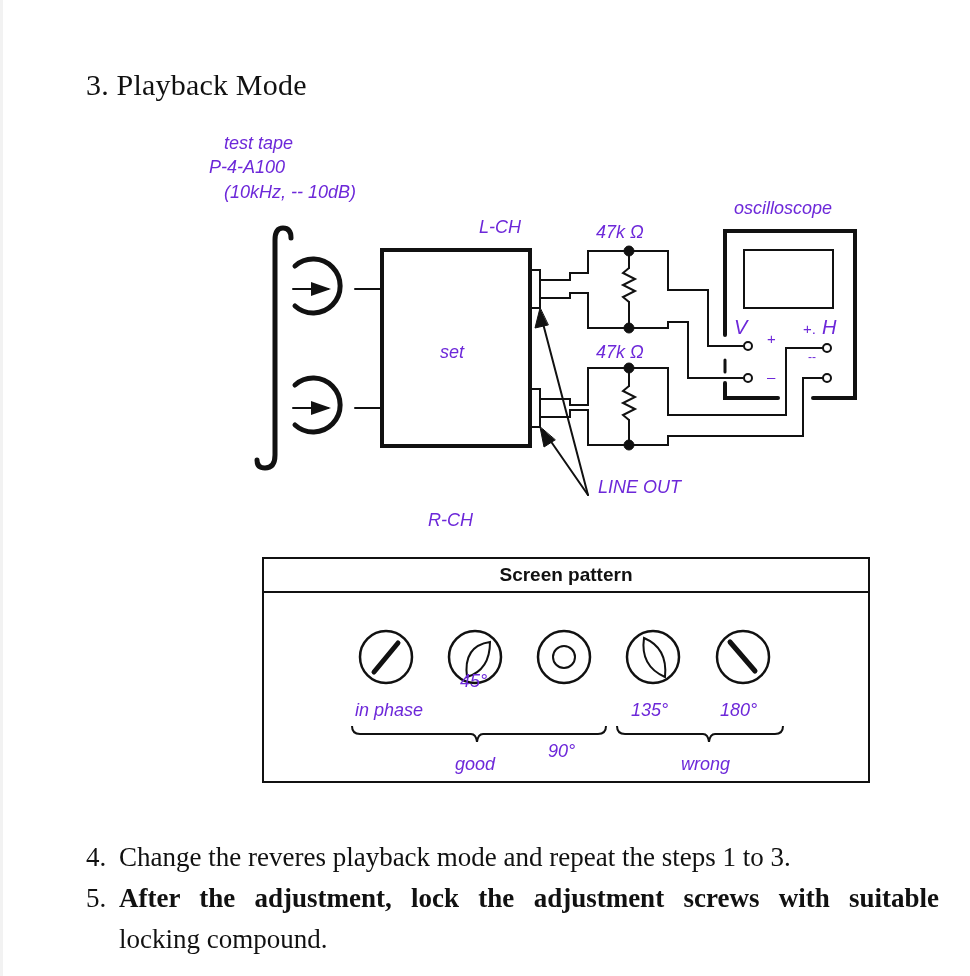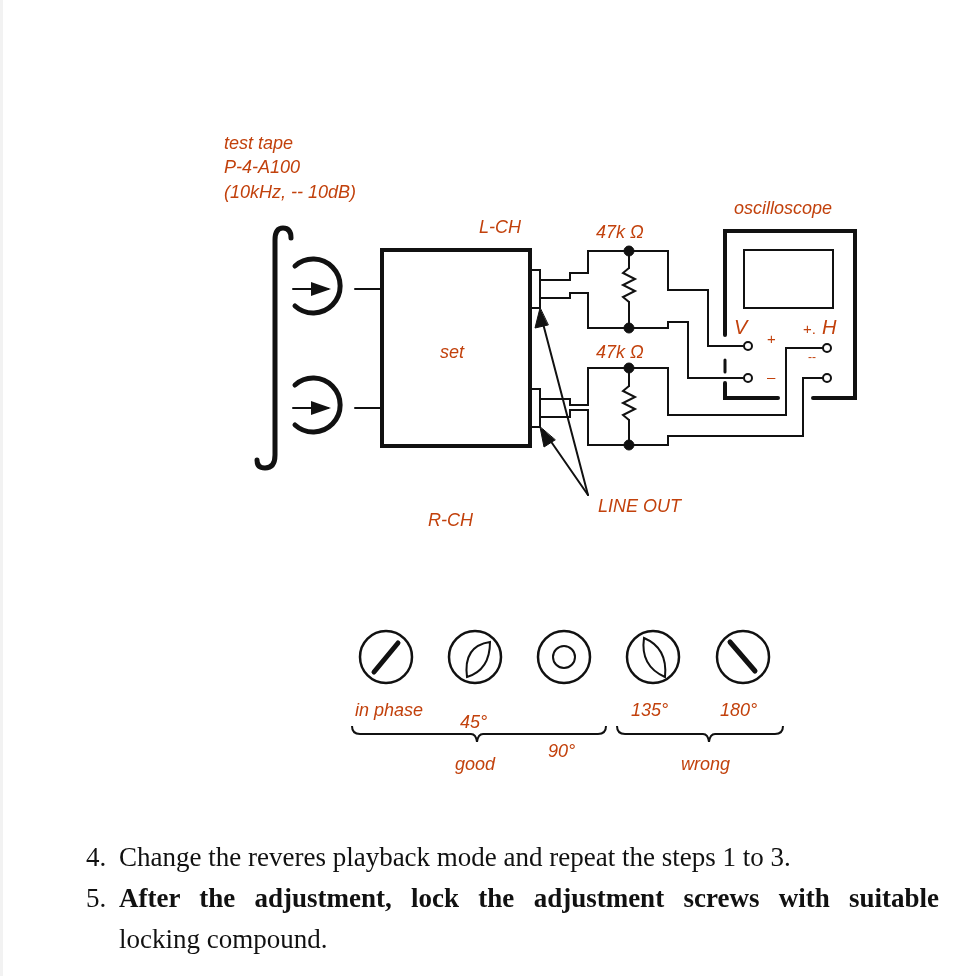--- a/index.html
+++ b/index.html
@@ -9,21 +9,21 @@
   .page {
     position: absolute; left: 3px; top: 0; width: 967px; height: 976px; background: #ffffff;
   }
   .heading {
     position: absolute; left: 83px; top: 68px;
     font-family: "Liberation Serif", serif; font-size: 30px; color: #111;
     letter-spacing: 0.2px; margin: 0; font-weight: normal;
   }
   .lbl {
     position: absolute; font-family: "Liberation Sans", sans-serif; font-style: italic;
-    font-size: 18px; color: #c2410c; white-space: nowrap;
+    font-size: 18px; color: #6d28d9; white-space: nowrap;
   }
   .diagram { position: absolute; left: 0; top: 0; }
   .sp-box {
     position: absolute; left: 259px; top: 557px; width: 608px; height: 226px;
     border: 2px solid #111; box-sizing: border-box;
   }
   .sp-header {
     position: absolute; left: 0; top: 0; right: 0; height: 32px; border-bottom: 2px solid #111;
     font-family: "Liberation Sans", sans-serif; font-weight: bold; font-size: 19px;
     text-align: center; line-height: 31px; color: #111;
@@ -35,23 +35,24 @@
   .step { position: absolute; left: 0; width: 860px; }
   .step .num { position: absolute; left: 0; }
   .step .txt { position: absolute; left: 33px; }
   .step5 .txt { width: 820px; text-align: justify; text-align-last: justify; font-weight: bold; }
 </style>
 </head>
 <body>
 
 <div class="page">
 
+  <h1 class="heading">3. Playback Mode</h1>
 
   <div class="lbl" style="left:221px; top:133px;">test tape</div>
-  <div class="lbl" style="left:221px; top:157px;">P-4-A100</div>
+  <div class="lbl" style="left:206px; top:157px;">P-4-A100</div>
   <div class="lbl" style="left:221px; top:182px;">(10kHz, -- 10dB)</div>
 
   <svg class="diagram" width="967" height="560">
     <g stroke="#111" fill="none" stroke-linecap="round">
 
       <path d="M288 238 Q288 228 280 228 Q272 228 272 240 L272 455 Q272 468 262 468 Q254 468 254 460" stroke-width="5"></path>
 
       <path d="M292 266 A27 27 0 1 1 292 306" stroke-width="5"></path>
       <line x1="290" y1="289" x2="325" y2="289" stroke-width="2"></line>
       <polygon points="308,282 328,289 308,296" fill="#111" stroke="none"></polygon>
@@ -109,22 +110,25 @@
   <div class="lbl" style="left:437px; top:342px;">set</div>
   <div class="lbl" style="left:593px; top:222px;">47k Ω</div>
   <div class="lbl" style="left:593px; top:342px;">47k Ω</div>
   <div class="lbl" style="left:731px; top:198px;">oscilloscope</div>
   <div class="lbl" style="left:731px; top:316px; font-size:20px;">V</div>
   <div class="lbl" style="left:819px; top:316px; font-size:20px;">H</div>
   <div class="lbl" style="left:764px; top:330px; font-style:normal; font-size:15px;">+</div>
   <div class="lbl" style="left:764px; top:368px; font-style:normal; font-size:15px;">–</div>
   <div class="lbl" style="left:800px; top:320px; font-style:normal; font-size:15px;">+.</div>
   <div class="lbl" style="left:805px; top:350px; font-style:normal; font-size:12px;">--</div>
-  <div class="lbl" style="left:595px; top:496px;">LINE OUT</div>
+  <div class="lbl" style="left:595px; top:477px;">LINE OUT</div>
 
+  <div class="sp-box">
+    <div class="sp-header">Screen pattern</div>
+  </div>
 
   <svg class="diagram" width="967" height="800" style="top:0;">
     <g stroke="#111" fill="none">
       <g>
         <circle cx="383" cy="657" r="26" stroke-width="2.5"></circle>
         <line x1="371" y1="672" x2="395" y2="643" stroke-width="5" stroke-linecap="round"></line>
       </g>
       <g>
         <circle cx="472" cy="657" r="26" stroke-width="2.5"></circle>
         <path d="M487 642 Q460 646 464 677 Q487 670 487 642 Z" stroke-width="2"></path>
@@ -140,21 +144,21 @@
       <g>
         <circle cx="740" cy="657" r="26" stroke-width="2.5"></circle>
         <line x1="727" y1="642" x2="752" y2="671" stroke-width="5" stroke-linecap="round"></line>
       </g>
       <path d="M349 726 Q349 734 357 734 L468 734 Q473 734 474 742 Q475 734 480 734 L595 734 Q603 734 603 726" stroke-width="2"></path>
       <path d="M614 726 Q614 734 622 734 L700 734 Q705 734 706 742 Q707 734 712 734 L772 734 Q780 734 780 726" stroke-width="2"></path>
     </g>
   </svg>
 
   <div class="lbl" style="left:352px; top:700px;">in phase</div>
-  <div class="lbl" style="left:457px; top:712px;">45°</div>
+  <div class="lbl" style="left:457px; top:671px;">45°</div>
   <div class="lbl" style="left:545px; top:700px;margin-top:41px;">90°</div>
   <div class="lbl" style="left:628px; top:700px;">135°</div>
   <div class="lbl" style="left:717px; top:700px;">180°</div>
   <div class="lbl" style="left:452px; top:754px;">good</div>
   <div class="lbl" style="left:678px; top:754px;">wrong</div>
 
   <div class="body-text" style="top:842px; width:860px; height:120px;">
     <div class="step" style="top:0;">
       <span class="num">4.</span>
       <span class="txt">Change the reveres playback mode and repeat the steps 1 to 3.</span>

